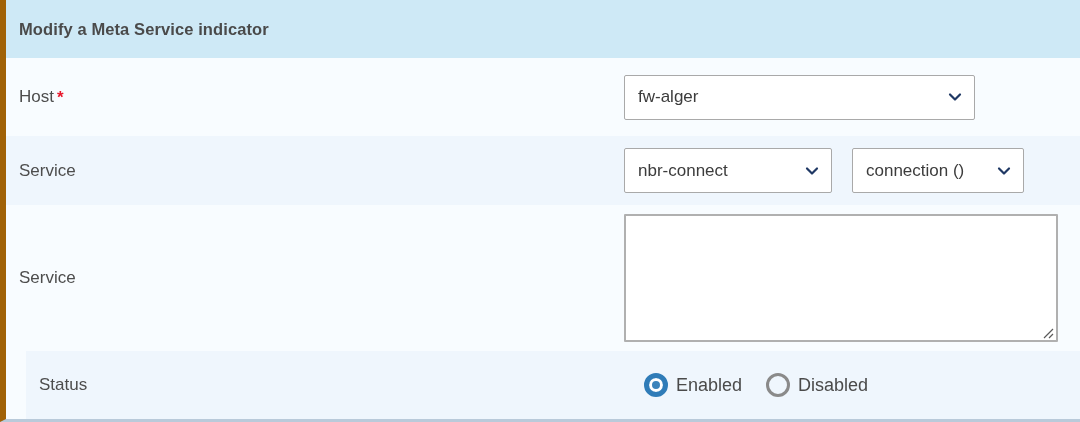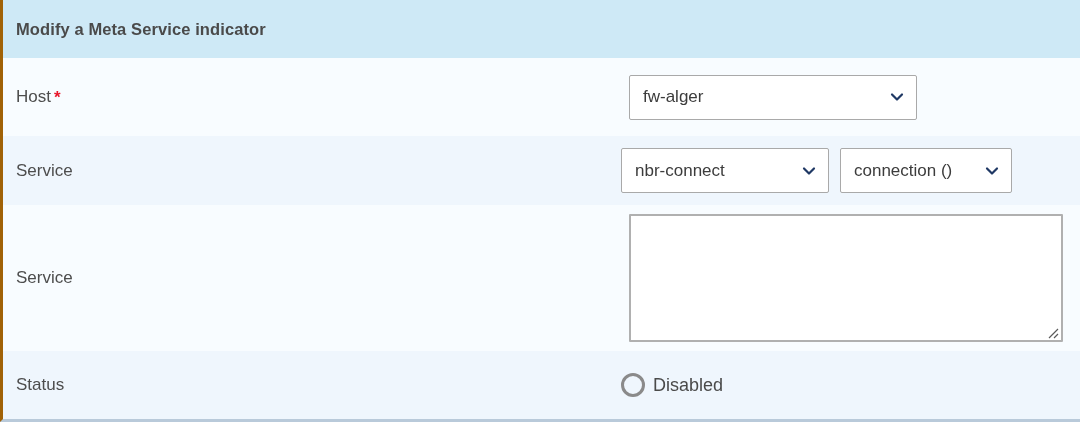--- a/index.html
+++ b/index.html
@@ -12,21 +12,21 @@
     height: 422px;
     overflow: hidden;
     font-family: "Liberation Sans", sans-serif;
     -webkit-font-smoothing: antialiased;
   }
 
   .form-panel {
     width: 1080px;
     height: 422px;
     box-sizing: border-box;
-    border-left: 3px solid #a16207;
+    border-left: 6px solid #a16207;
     border-bottom: 3px solid #b9cada;
     background: #f8fcff;
     display: flex;
     flex-direction: column;
   }
 
   
   .panel-header {
     height: 58px;
     flex: 0 0 58px;
@@ -43,27 +43,27 @@
     letter-spacing: 0.1px;
   }
 
   
   .form-row {
     display: flex;
     align-items: center;
     box-sizing: border-box;
     padding-left: 13px;
   }
-  .form-row.odd  { background: #f8fcff; gap: 8px; }
+  .form-row.odd  { background: #f8fcff; }
   .form-row.even { background: #eff6fd; }
 
   .row-host     { flex: 0 0 78px; }
   .row-service  { flex: 0 0 69px; }
   .row-comments { flex: 0 0 146px; }
-  .row-status   { flex: 0 0 68px; }
+  .row-status   { flex: 0 0 68px; margin-left: 20px; }
 
   .row-label {
     flex: 0 0 605px;
     font-size: 17px;
     color: #4d4d4d;
     white-space: nowrap;
   }
   .required-star {
     color: #e8172b;
     font-size: 17px;
@@ -88,22 +88,22 @@
     align-items: center;
     justify-content: space-between;
     padding: 0 11px 0 13px;
     cursor: default;
   }
   .select-box .select-value {
     font-size: 17px;
     color: #3c3c3c;
     white-space: nowrap;
   }
-  .select-host     { width: 288px; }
-  .select-service  { width: 208px; margin-right: 11px; }
+  .select-host     { width: 351px; }
+  .select-service  { width: 208px; margin-right: 20px; }
   .select-instance { width: 172px; }
 
   .chevron {
     display: inline-block;
     width: 16px;
     height: 16px;
     margin-left: 10px;
     flex: 0 0 16px;
   }
   .chevron svg { display: block; }
@@ -220,20 +220,24 @@
         </span>
       </div>
     </div>
   </div>
 
   <div class="form-row even row-status">
     <div class="row-label">Status</div>
     <div class="row-field">
       <div class="radio-group">
         <div class="radio-option">
+          <span class="radio-mark checked"></span>
+          <span class="radio-label">Enabled</span>
+        </div>
+        <div class="radio-option">
           <span class="radio-mark unchecked"></span>
           <span class="radio-label">Disabled</span>
         </div>
       </div>
     </div>
   </div>
 
 </div>
 
 </body></html>

